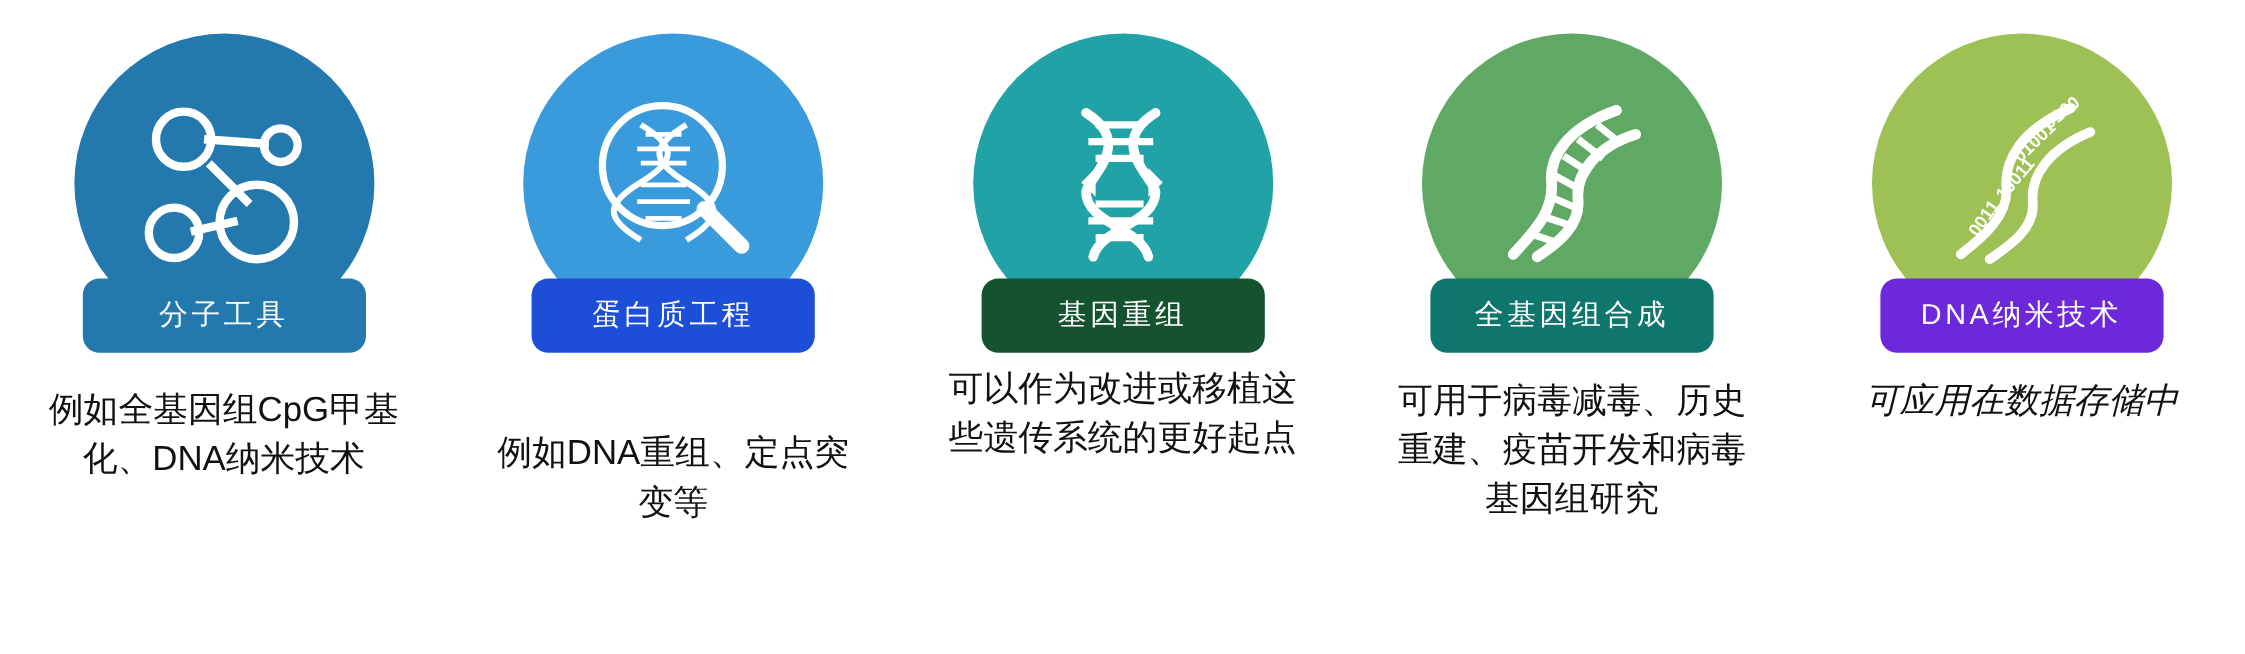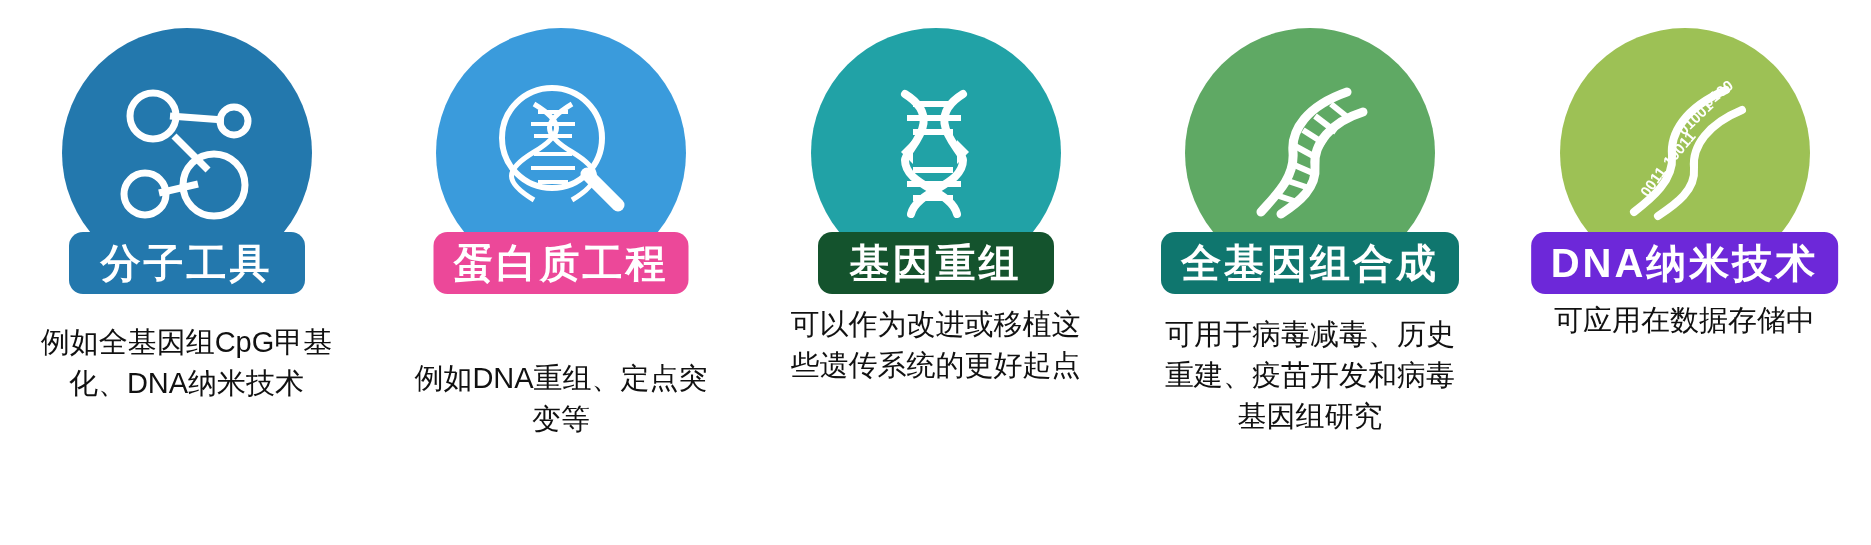--- a/index.html
+++ b/index.html
@@ -56,42 +56,42 @@
     border-radius:14px;
     display:flex;
     align-items:center;
     justify-content:center;
     box-sizing:border-box;
     padding:0 20px;
     z-index:4;
   }
   .badge-label{
     color:#ffffff;
-    font-size:40px;
-    font-weight:bold;
+    font-size:24px;
+    font-weight:normal;
     letter-spacing:3px;
     white-space:nowrap;
     line-height:1;
   }
   .caption{
     margin-top:22px;
     width:300px;
     text-align:center;
     color:#111111;
     font-size:29px;
     line-height:1.42;
     letter-spacing:0px;
     font-weight:400;
   }
   
   .card[data-idx="0"] .caption{margin-top:22px;}
   .card[data-idx="1"] .caption{margin-top:58px;}
   .card[data-idx="2"] .caption{margin-top:4px;}
   .card[data-idx="3"] .caption{margin-top:14px;}
-  .card[data-idx="4"] .caption{margin-top:0;}
+  .card[data-idx="4"] .caption{margin-top:14px;font-style:italic;}
 </style>
 </head>
 <body style="background-color: rgb(255, 255, 255);">
 
 <div id="board">
 
   <div class="card" data-idx="0">
     <div class="circle-wrap">
       <div class="circle" style="background-color: rgb(35, 120, 173);">
         <div class="icon-holder">
@@ -124,21 +124,21 @@
             <path d="M86 26 C56 44 56 56 86 74 C116 92 116 104 86 122" stroke-width="5"></path>
             <line x1="52" y1="34" x2="82" y2="34" stroke-width="4"></line>
             <line x1="45" y1="46" x2="89" y2="46" stroke-width="4"></line>
             <line x1="48" y1="58" x2="86" y2="58" stroke-width="4"></line>
             <line x1="48" y1="76" x2="86" y2="76" stroke-width="4"></line>
             <line x1="45" y1="90" x2="89" y2="90" stroke-width="4"></line>
             <line x1="52" y1="104" x2="82" y2="104" stroke-width="4"></line>
           </svg>
         </div>
       </div>
-      <div class="badge" style="background-color: #ec4899;">
+      <div class="badge" style="background-color: #1d4ed8;">
         <span class="badge-label">蛋白质工程</span>
       </div>
     </div>
     <div class="caption">例如DNA重组、定点突变等</div>
   </div>
 
   <div class="card" data-idx="2">
     <div class="circle-wrap">
       <div class="circle" style="background-color: rgb(33, 162, 166);">
         <div class="icon-holder">

